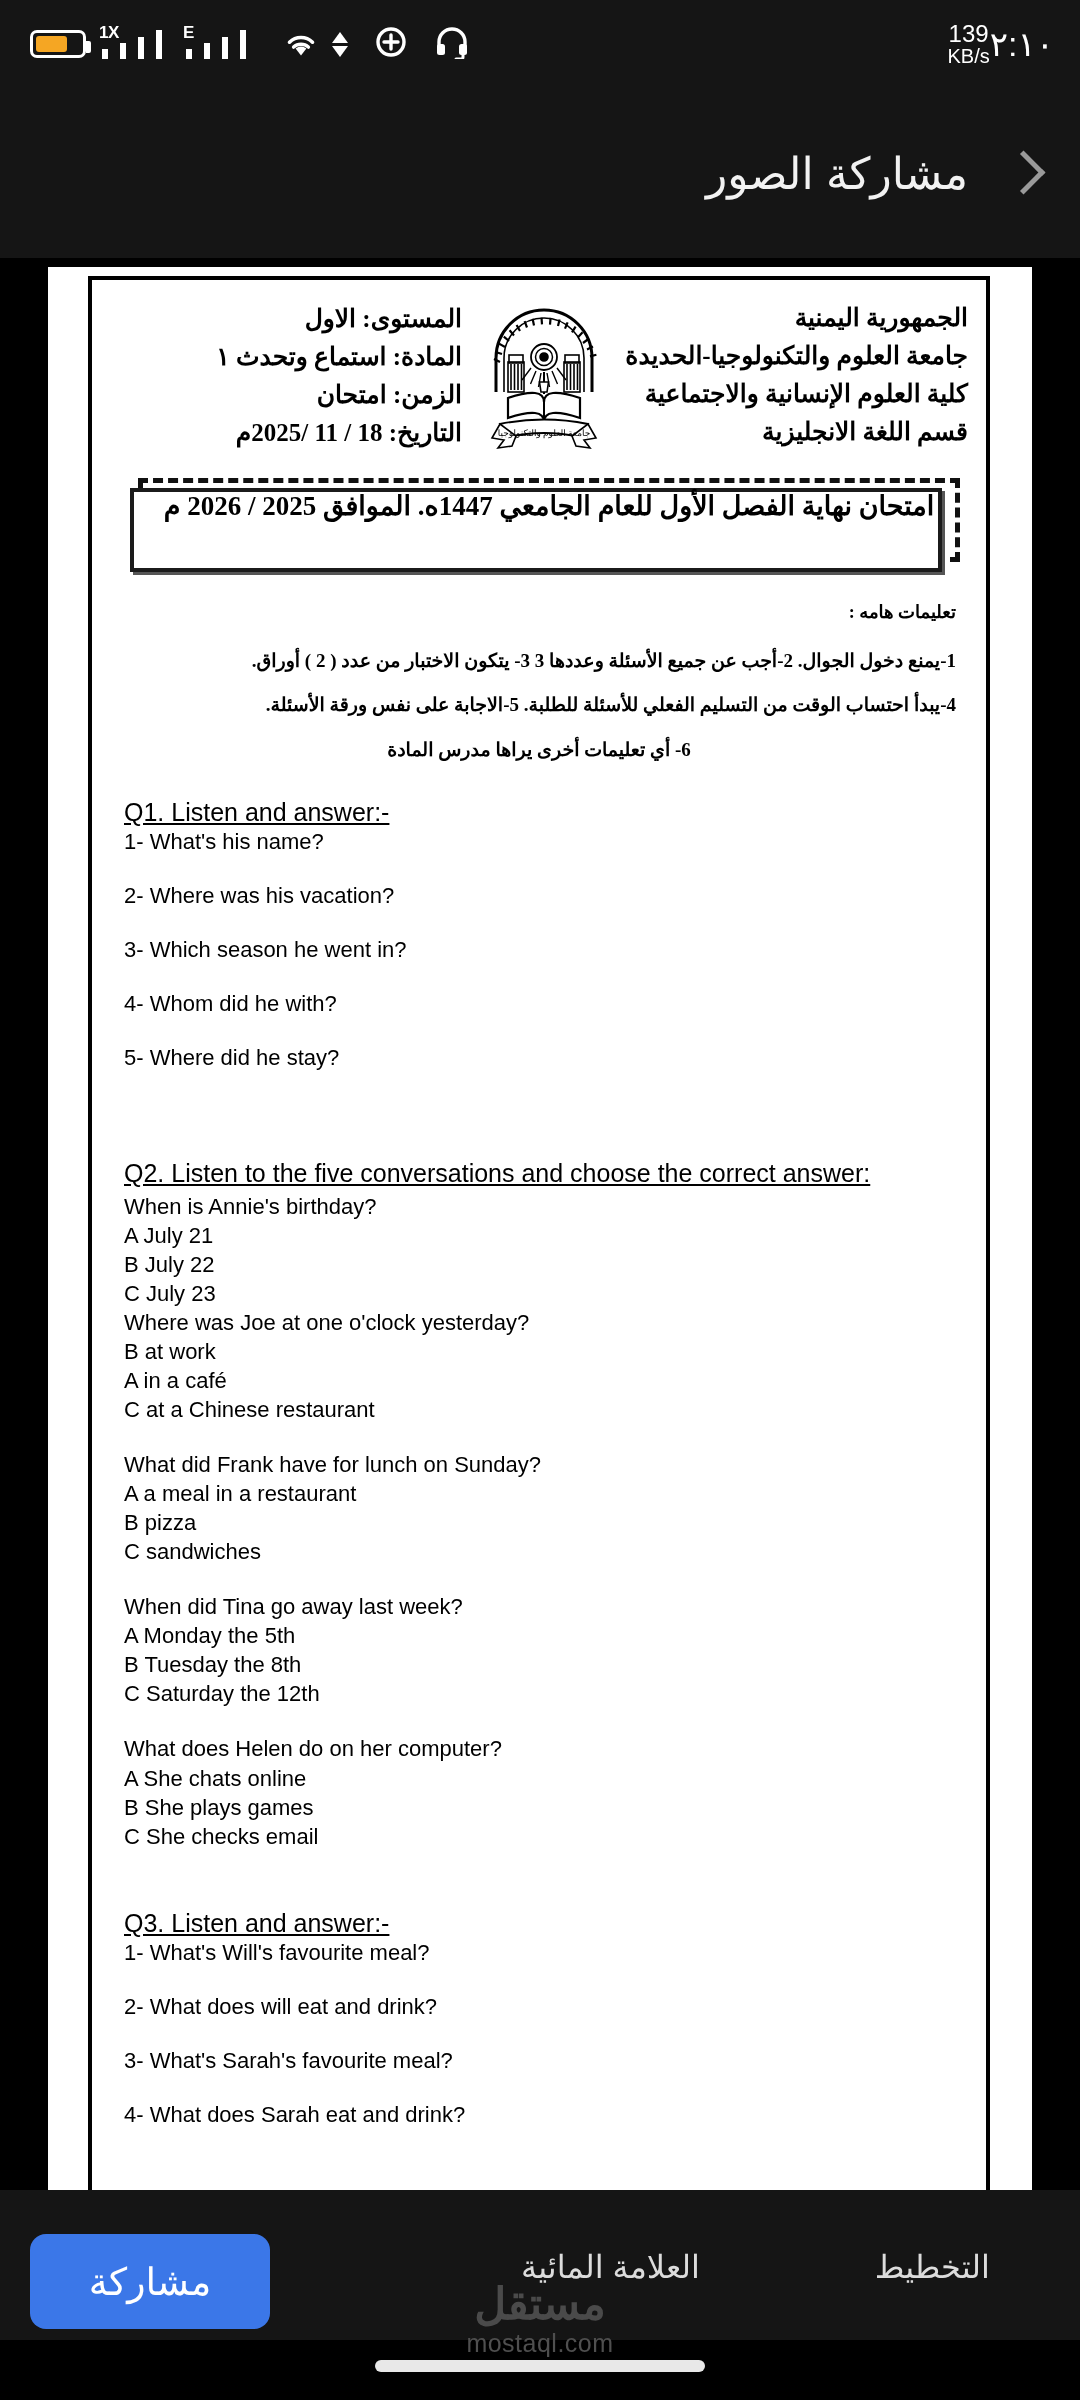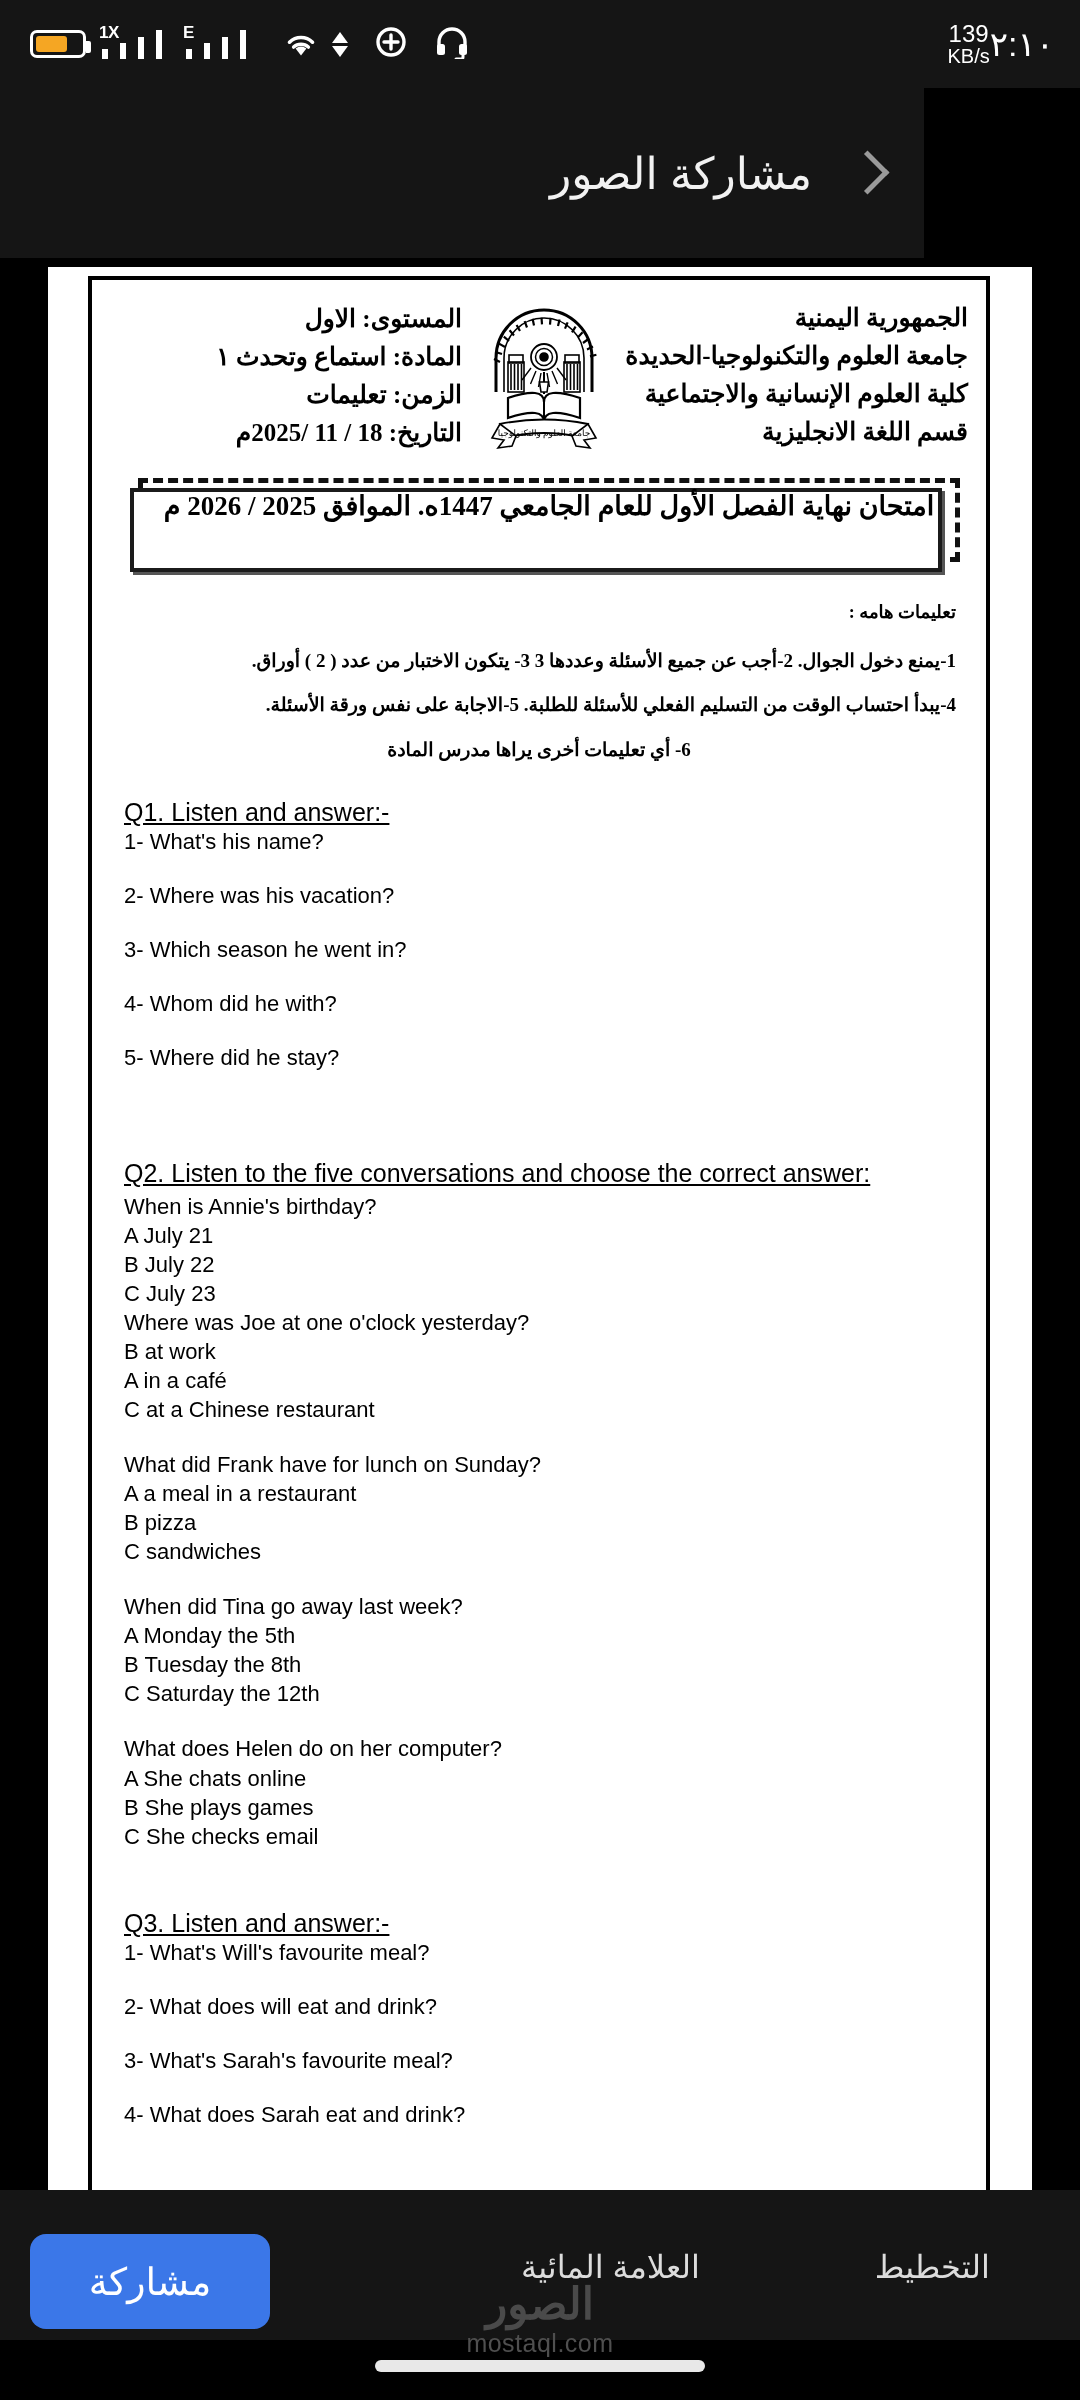--- a/index.html
+++ b/index.html
@@ -37,21 +37,21 @@
   .arr-up{ width:0;height:0;border-left:8px solid transparent;border-right:8px solid transparent;border-bottom:11px solid #fff;}
   .arr-dn{ width:0;height:0;border-left:8px solid transparent;border-right:8px solid transparent;border-top:11px solid #fff;}
 
   .netspeed{ color:#fff; text-align:center; line-height:1.05; }
   .netspeed .n{ font-size:24px; font-weight:400; }
   .netspeed .u{ font-size:20px; font-weight:400; }
   .clock{ color:#fff; font-size:34px; letter-spacing:1px; }
 
   
   .appbar{
-    position:absolute; left:0; top:88px; width:924px; height:170px;
+    position:absolute; left:0; top:88px; width:1080px; height:170px;
     background:#151515; display:flex; align-items:center; justify-content:flex-end;
     padding:0 36px 0 0;
   }
   .appbar-title{ color:#f2f2f2; font-size:44px; font-weight:400; margin-right:30px; }
   .chev{ width:46px; height:46px; position:relative; }
   .chev::before{
     content:""; position:absolute; left:10px; top:7px; width:26px; height:26px;
     border-top:5px solid #9a9a9a; border-right:5px solid #9a9a9a;
     transform:rotate(45deg);
   }
@@ -236,21 +236,21 @@
   </div>
 
   <div class="doc-viewport">
     <div class="page">
       <div class="page-frame">
 
         <div class="doc-head">
           <div class="doc-head-left">
             <div>المستوى: الاول</div>
             <div>المادة: استماع وتحدث ١</div>
-            <div>الزمن: تعليمات</div>
+            <div>الزمن: امتحان</div>
             <div>التاريخ:  18  /  11 /2025م</div>
           </div>
 
           <div class="logo">
             <svg viewBox="0 0 132 150">
               <g stroke="#000" fill="none" stroke-width="1.6">
                 <path d="M18 92 V58 A48 48 0 0 1 114 58 V92" stroke-width="3"></path>
                 <path d="M26 92 V58 A40 40 0 0 1 106 58 V92"></path>
                 <g stroke-width="2.2">
                   <path d="M22 62 l-6 -3 M24 54 l-6.5 -2 M27 47 l-6 -3.4 M31 41 l-5.2 -4.4 M36 35.5 l-4.4 -5.2
@@ -376,21 +376,21 @@
     </div>
   </div>
 
   <div class="toolbar">
     <button class="share-btn">مشاركة</button>
     <div class="tool-item" id="tool-watermark">العلامة المائية</div>
     <div class="tool-item" id="tool-layout">التخطيط</div>
   </div>
 
   <div class="watermark">
-    <div class="wm-ar">الصور</div>
+    <div class="wm-ar">مستقل</div>
     <div class="wm-url">mostaql.com</div>
   </div>
 
   <div class="navbar">
     <div class="home-ind"></div>
   </div>
 
 </div>
 
 </body></html>

